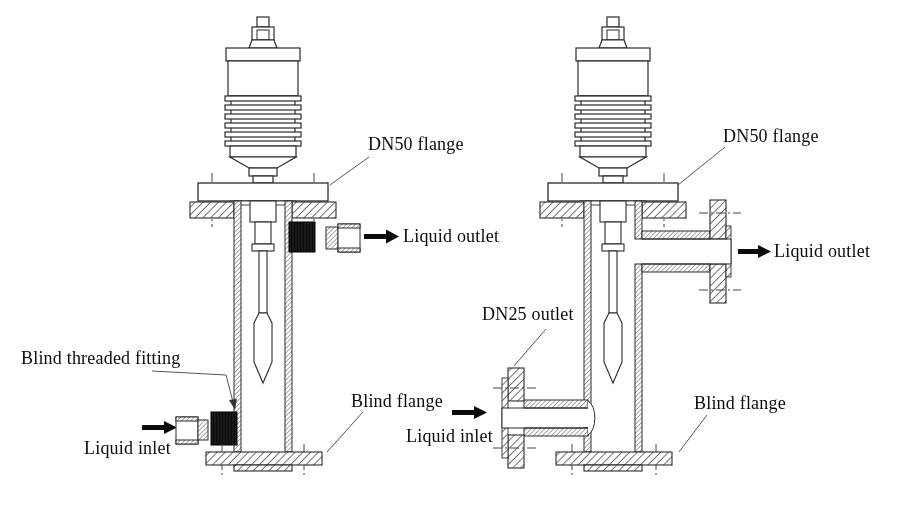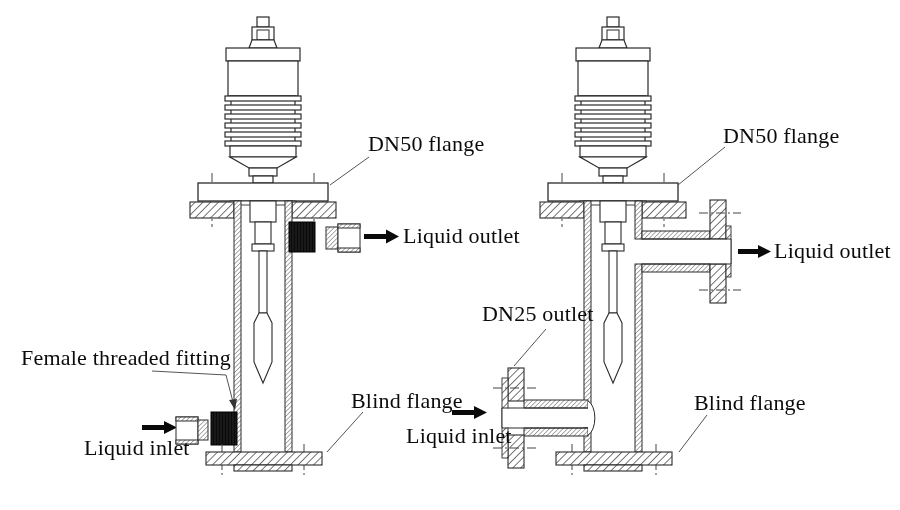--- a/index.html
+++ b/index.html
@@ -2,21 +2,21 @@
 <html><head>
 <meta charset="utf-8">
 <style>
   html,body{margin:0;padding:0;background:#fff;}
   .canvas{
     position:relative;width:900px;height:510px;background:#ffffff;overflow:hidden;
     font-family:"Liberation Serif", serif;
   }
   .canvas svg{position:absolute;left:0;top:0;}
   .label{
-    position:absolute;font-size:22px;line-height:20px;color:#0b0b0b;
+    position:absolute;font-size:18px;line-height:20px;color:#0b0b0b;
     white-space:nowrap;letter-spacing:0.2px;
   }
 </style>
 </head>
 <body>
 
 <div class="canvas">
 
 <svg width="900" height="510" viewBox="0 0 900 510">
   <defs>
@@ -222,21 +222,21 @@
     <g stroke="#555" stroke-width="1" fill="none">
       <line x1="725" y1="147" x2="678" y2="185"></line>
       <line x1="546" y1="329" x2="514" y2="366"></line>
       <line x1="707" y1="415" x2="679" y2="452"></line>
     </g>
   </g>
 </svg>
 
 <div class="label" style="left:368px;top:134px;">DN50 flange</div>
 <div class="label" style="left:403px;top:226px;">Liquid outlet</div>
-<div class="label" style="left:21px;top:348px;">Female threaded fitting</div>
+<div class="label" style="left:21px;top:348px;">Blind threaded fitting</div>
 <div class="label" style="left:84px;top:438px;">Liquid inlet</div>
 <div class="label" style="left:351px;top:391px;">Blind flange</div>
 
 <div class="label" style="left:723px;top:126px;">DN50 flange</div>
 <div class="label" style="left:774px;top:241px;">Liquid outlet</div>
 <div class="label" style="left:482px;top:304px;">DN25 outlet</div>
 <div class="label" style="left:406px;top:426px;">Liquid inlet</div>
 <div class="label" style="left:694px;top:393px;">Blind flange</div>
 
 </div>

